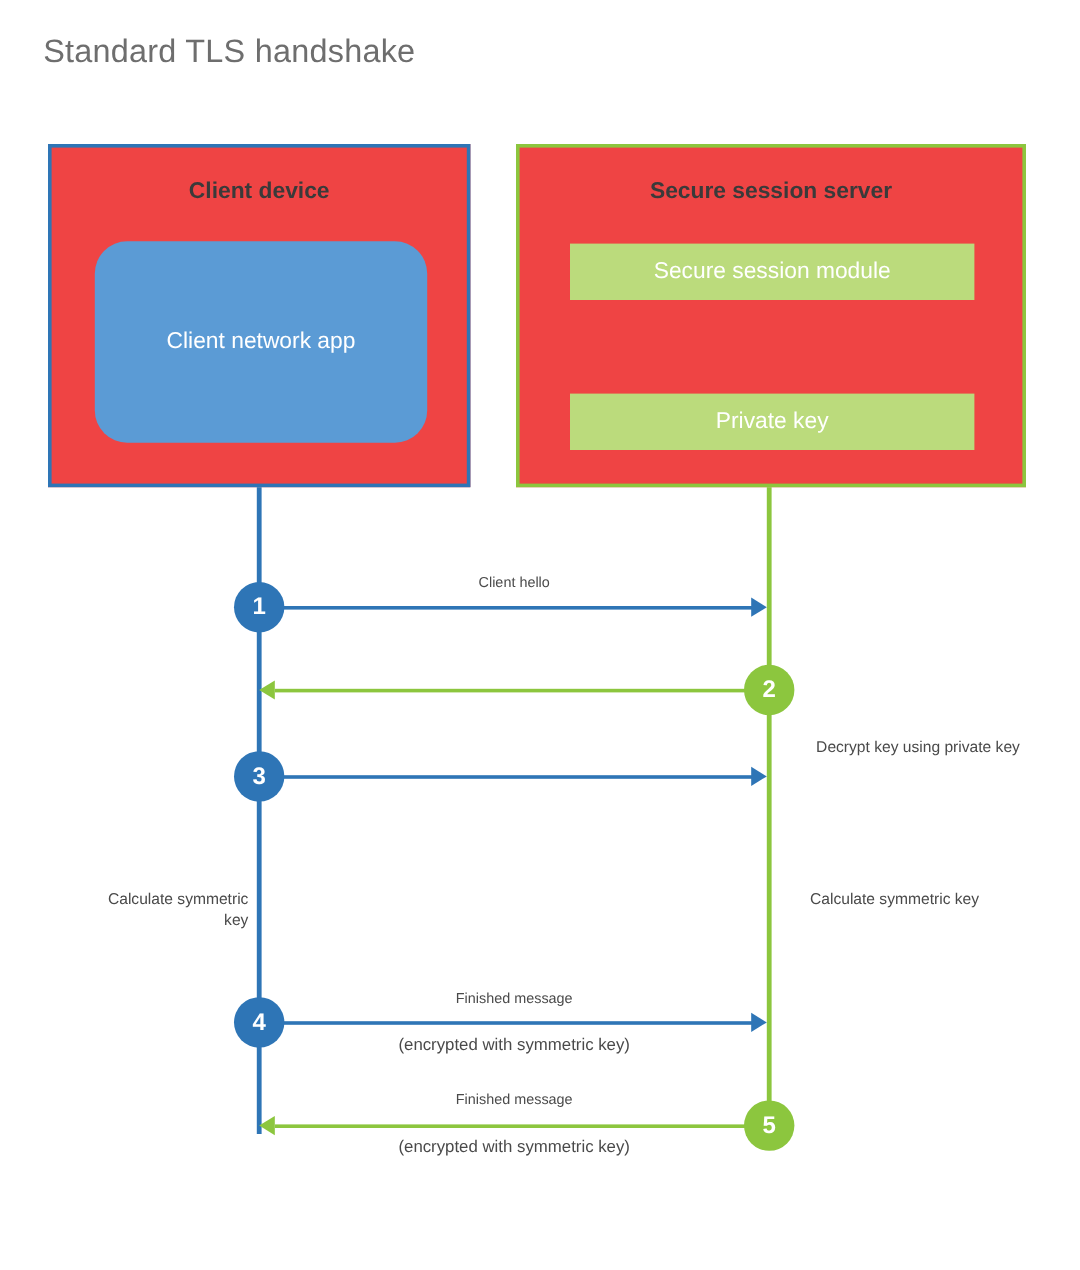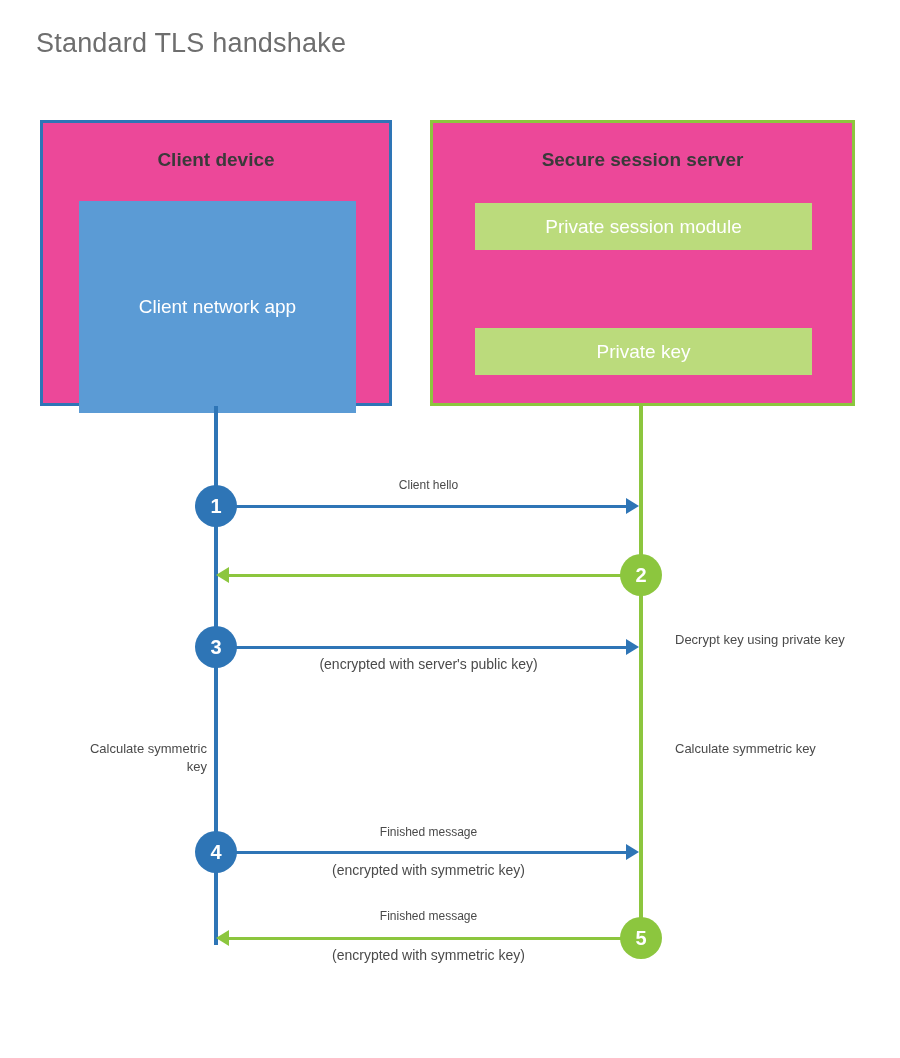--- a/index.html
+++ b/index.html
@@ -29,21 +29,21 @@
     font-size: 27px;
     font-weight: 300;
     color: #6e6e6e;
     letter-spacing: 0.2px;
     white-space: nowrap;
   }
 
   
   .party-box {
     position: absolute;
-    background: #ec4899;
+    background: #ef4444;
     box-sizing: border-box;
   }
   .party-box.client {
     left: 40px;
     top: 120px;
     width: 352px;
     height: 286px;
     border: 3px solid #2E75B6;
   }
   .party-box.server {
@@ -63,32 +63,33 @@
     font-size: 19px;
     font-weight: bold;
     color: #3a3a3a;
   }
 
   .client-app-box {
     position: absolute;
     left: 36px;
     top: 78px;
     width: 277px;
-    height: 212px;
+    height: 168px;
     background: #5B9BD5;
     color: #ffffff;
     font-size: 19px;
     font-weight: 300;
     display: flex;
     align-items: center;
     justify-content: center;
     text-align: center;
     line-height: 1.35;
     padding: 0 10px;
     box-sizing: border-box;
+    border-radius: 27px;
   }
 
   .server-bar {
     position: absolute;
     left: 42px;
     width: 337px;
     height: 47px;
     background: #BBDB7C;
     color: #ffffff;
     font-size: 19px;
@@ -187,42 +188,41 @@
 
   <div class="page-title">Standard TLS handshake</div>
 
   <div class="party-box client">
     <div class="party-title">Client device</div>
     <div class="client-app-box">Client network app</div>
   </div>
 
   <div class="party-box server">
     <div class="party-title">Secure session server</div>
-    <div class="server-bar b0">Private session module</div>
+    <div class="server-bar b0">Secure session module</div>
     <div class="server-bar b2">Private key</div>
   </div>
 
   <div class="lifeline client-life"></div>
   <div class="lifeline server-life"></div>
 
   <div class="msg-label" style="left:216px; top:478px; width:425px;">Client hello</div>
   <div class="msg-line blue" style="left:216px; top:505px; width:412px;"></div>
   <div class="arrow-head right blue" style="left:626px; top:498px;"></div>
   <div class="step-circle blue" style="left:195px; top:485px;">1</div>
 
   <div class="msg-line green" style="left:229px; top:574px; width:412px;"></div>
   <div class="arrow-head left green" style="left:216px; top:567px;"></div>
   <div class="step-circle green" style="left:620px; top:554px;">2</div>
 
   <div class="msg-line blue" style="left:216px; top:646px; width:412px;"></div>
   <div class="arrow-head right blue" style="left:626px; top:639px;"></div>
-  <div class="msg-sublabel" style="left:216px; top:656px; width:425px;">(encrypted with server's public key)</div>
   <div class="step-circle blue" style="left:195px; top:626px;">3</div>
 
-  <div class="side-note right-of-line" style="left:675px; top:631px; width:180px;">Decrypt key using private key</div>
+  <div class="side-note right-of-line" style="left:675px; top:614px; width:180px;text-align:center;">Decrypt key using private key</div>
 
   <div class="side-note left-of-line" style="left:77px; top:740px; width:130px;">Calculate symmetric key</div>
   <div class="side-note right-of-line" style="left:675px; top:740px; width:160px;">Calculate symmetric key</div>
 
   <div class="msg-label" style="left:216px; top:825px; width:425px;">Finished message</div>
   <div class="msg-line blue" style="left:216px; top:851px; width:412px;"></div>
   <div class="arrow-head right blue" style="left:626px; top:844px;"></div>
   <div class="msg-sublabel" style="left:216px; top:862px; width:425px;">(encrypted with symmetric key)</div>
   <div class="step-circle blue" style="left:195px; top:831px;">4</div>
 

